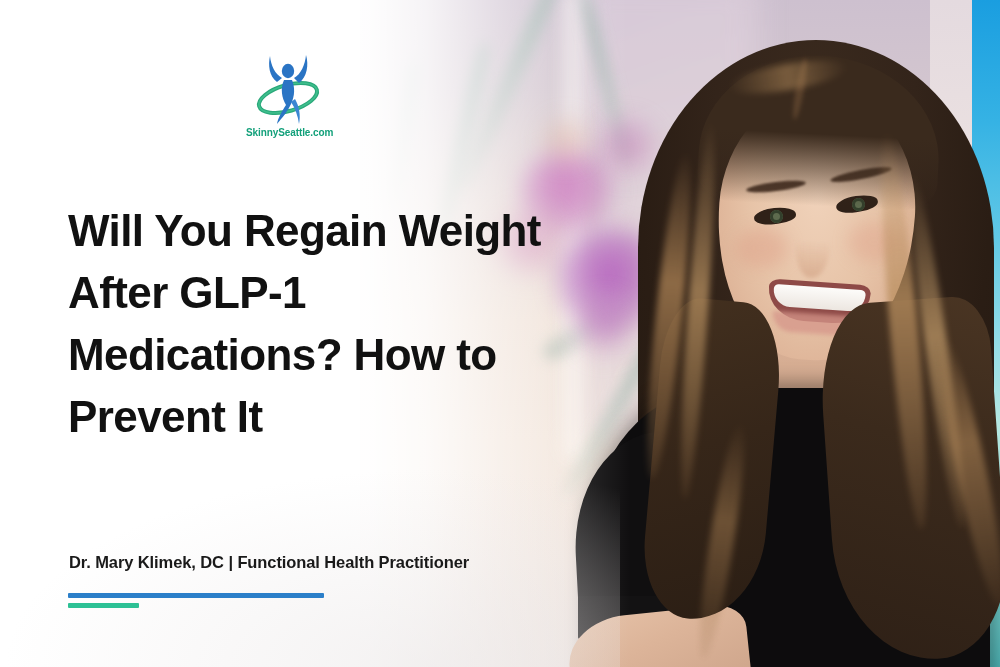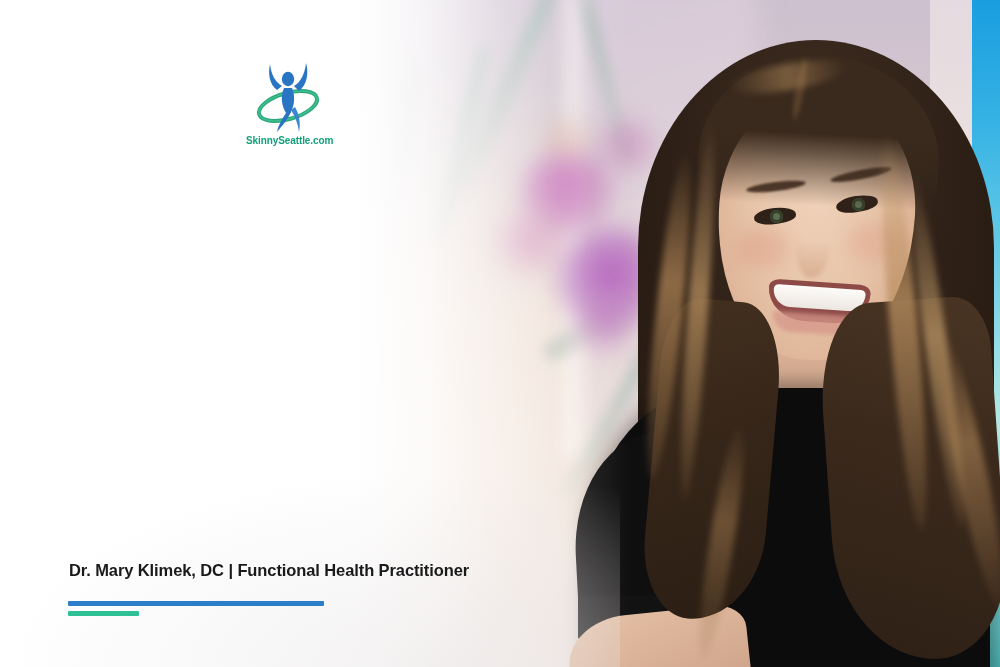--- a/index.html
+++ b/index.html
@@ -313,21 +313,21 @@
     position: absolute;
     left: 0; bottom: 0;
     width: 620px; height: 200px;
     background: radial-gradient(ellipse at 70% 100%, rgba(232,228,228,.5), rgba(255,255,255,0) 70%);
     pointer-events: none;
   }
 
   
   .content {
     position: absolute;
-    left: 0; top: 12px;
+    left: 0; top: 4px;
     width: 1000px; height: 528px;
   }
 
   .logo {
     position: absolute;
     left: 246px; top: 44px;
     width: 84px; height: 92px;
     text-align: center;
   }
   .logo-mark { display: block; }
@@ -463,20 +463,21 @@
         <path d="M48 30 C 55 26, 59 17, 60 7 C 63 17, 61 29, 53 35 Z" fill="#2a74c4"></path>
 
         <path d="M38 32 C 34 41, 36 50, 40 57 C 36 63, 32 70, 31 76
                  C 36 70, 42 63, 45 56 C 49 48, 49 39, 46 32 Z" fill="#2a74c4"></path>
 
         <path d="M45 54 C 49 60, 52 68, 53 76 C 55 67, 53 58, 49 51 Z" fill="#3b86d2"></path>
       </svg>
       <span class="logo-text">SkinnySeattle.com</span>
     </div>
 
+    <h1 class="headline">Will You Regain Weight After GLP-1 Medications? How to Prevent It</h1>
 
     <p class="byline">Dr. Mary Klimek, DC | Functional Health Practitioner</p>
 
     <div class="rule-blue"></div>
     <div class="rule-green"></div>
   </div>
 
 </div>
 
 </body></html>

